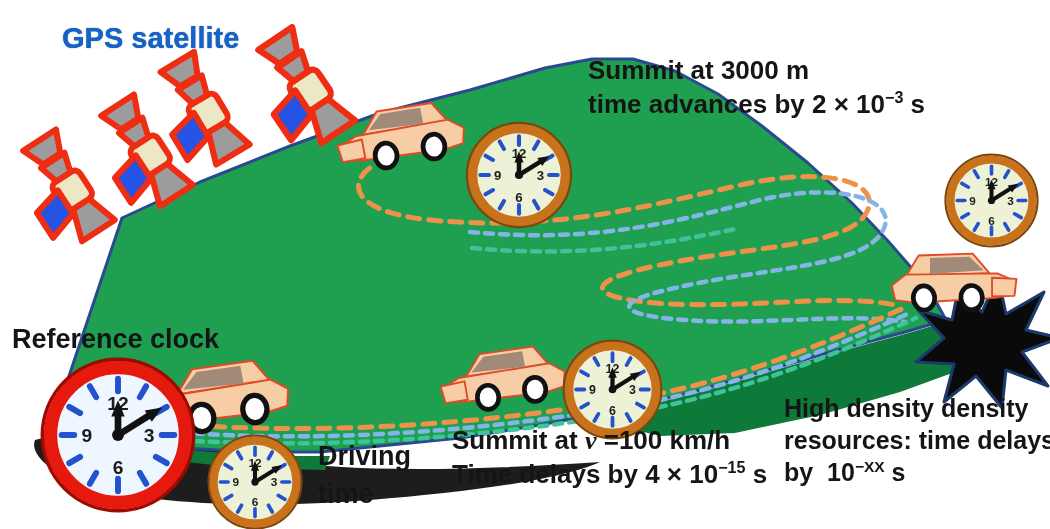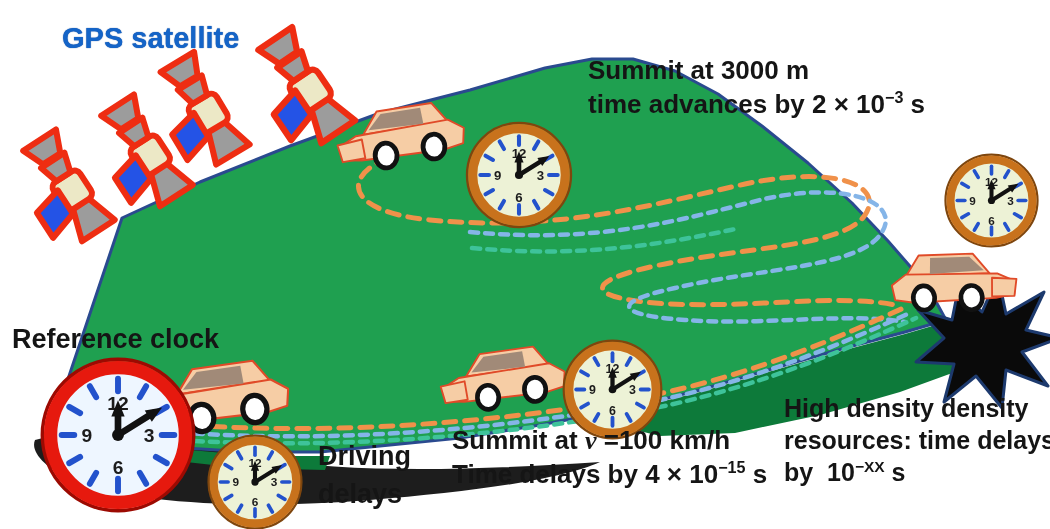--- a/index.html
+++ b/index.html
@@ -232,21 +232,21 @@
     <span>Summit at 3000 m</span><br>
     <span>time advances by 2 × 10</span><sup>−3</sup><span> s</span>
   </div>
 
   <div class="label" id="reference-label">
     <span>Reference clock</span>
   </div>
 
   <div class="label" id="portable-label">
     <span>Driving</span><br>
-    <span>delays</span>
+    <span>time</span>
   </div>
 
   <div class="label" id="driving-label">
     <span>Summit at </span><span class="math-v">v</span><span> =100 km/h</span><br>
     <span>Time delays by 4 × 10</span><sup>−15</sup><span> s</span>
   </div>
 
   <div class="label" id="resources-label">
     <span>High density density</span><br>
     <span>resources: time delays</span><br>

